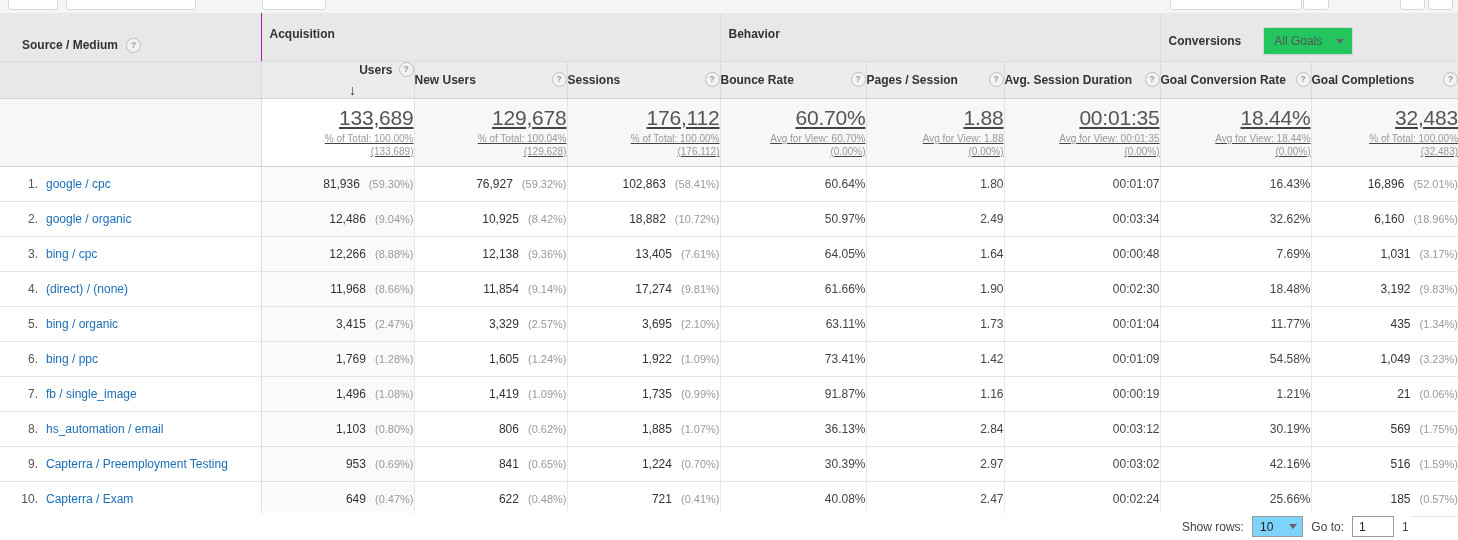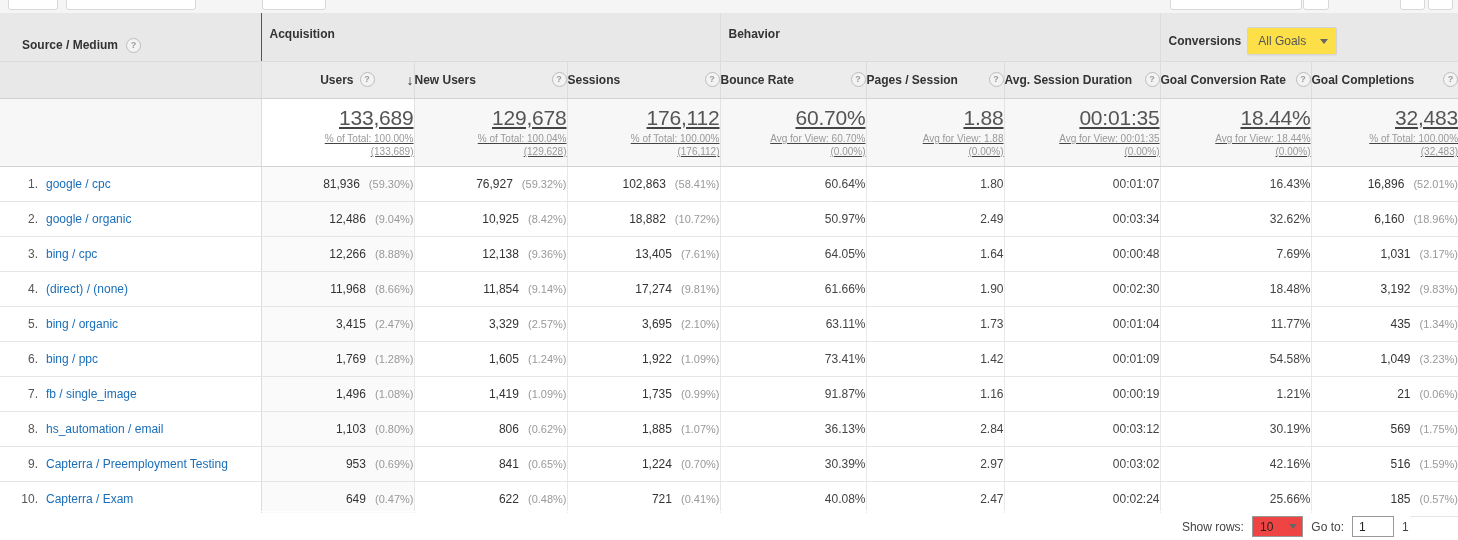--- a/index.html
+++ b/index.html
@@ -85,30 +85,30 @@
   .dim-label {
     font-weight: bold;
     font-size: 12px;
     color: #333;
   }
 
   
   .conv-wrap {
     display: flex;
     align-items: center;
-    gap: 6px;
+    gap: 22px;
     padding-top: 0px;
   }
   .conv-select {
     display: inline-flex;
     align-items: center;
     gap: 14px;
     border: 1px solid #d4d4d4;
     border-radius: 2px;
-    background: #fde047;
+    background: #22c55e;
     height: 26px;
     padding: 0 8px 0 10px;
     font-weight: normal;
     font-size: 12px;
     color: #555;
     box-shadow: 0 1px 1px rgba(0,0,0,0.04);
   }
   .caret {
     width: 0; height: 0;
     border-left: 4px solid transparent;
@@ -135,21 +135,21 @@
     border-right: 1px solid #dcdcdc;
     border-bottom: 1px solid #d2d2d2;
   }
   .mh-row th.last { border-right: none; }
   .mh-inner {
     display: flex;
     align-items: center;
     justify-content: space-between;
     gap: 6px;
   }
-  .mh-inner.sorted { justify-content: space-between; padding-left: 4px;}
+  .mh-inner.sorted { justify-content: space-between; padding-left: 4px; flex-direction: column;}
   .mh-left {
     display: flex;
     align-items: center;
     gap: 6px;
   }
   .qmark {
     display: inline-flex;
     align-items: center;
     justify-content: center;
     width: 13px; height: 13px;
@@ -264,21 +264,21 @@
     color: #444;
     box-sizing: border-box;
   }
   .footer .lbl { color: #444; font-size: 12px; }
   .rowsel {
     display: inline-flex;
     align-items: center;
     justify-content: space-between;
     gap: 16px;
     border: 1px solid #999;
-    background: #ef4444;
+    background: #7dd3fc;
     height: 21px;
     padding: 0 5px 0 7px;
     font-size: 12px;
     color: #222;
     box-sizing: border-box;
   }
   .gotobox {
     border: 1px solid #999;
     background: #fff;
     height: 21px;

